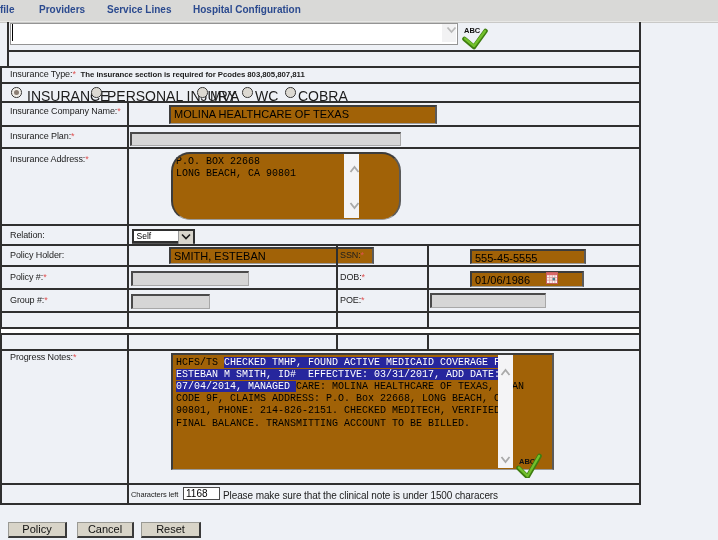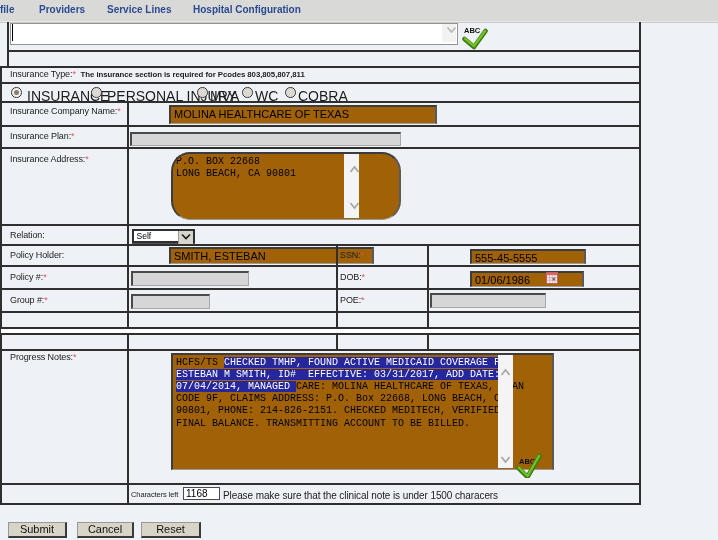--- a/index.html
+++ b/index.html
@@ -144,16 +144,16 @@
     <path d="M2.5 18 L11.5 27 L23.5 6" fill="none" stroke="#3e7d10" stroke-width="4.6" stroke-linecap="round" stroke-linejoin="round"></path>
     <path d="M3 17.6 L11.5 26 L23 6" fill="none" stroke="#72c02c" stroke-width="2.4" stroke-linecap="round" stroke-linejoin="round"></path>
   </svg>
   <div class="b" style="left:0px;top:483px;width:641px;height:2px;"></div>
 
   <div class="lbl" style="left:131px;top:490px;font-size:7.5px;">Characters left</div>
   <div style="position:absolute;left:183px;top:487px;width:33px;height:11px;background:#fff;border:1.5px solid #4a4a4a;font-size:10px;padding-left:2px;">1168</div>
   <div class="lbl" style="left:223px;top:490px;font-size:10px;">Please make sure that the clinical note is under 1500 characers</div>
   <div class="b" style="left:0px;top:503px;width:641px;height:2px;"></div>
 
-  <div class="btn" style="left:8px;top:522px;width:56px;">Submit</div>
+  <div class="btn" style="left:8px;top:522px;width:56px;">Policy</div>
   <div class="btn" style="left:77px;top:522px;width:54px;">Cancel</div>
   <div class="btn" style="left:141px;top:522px;width:57px;">Reset</div>
 </div>
 
 </body></html>

